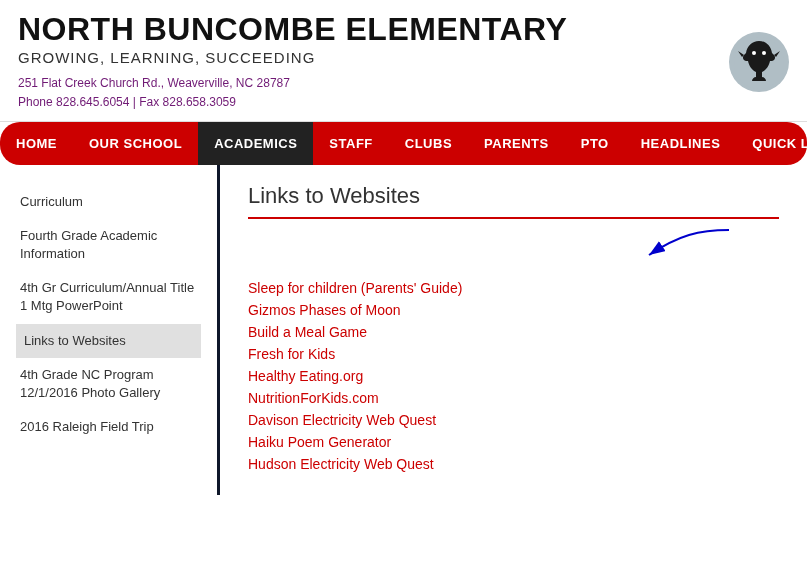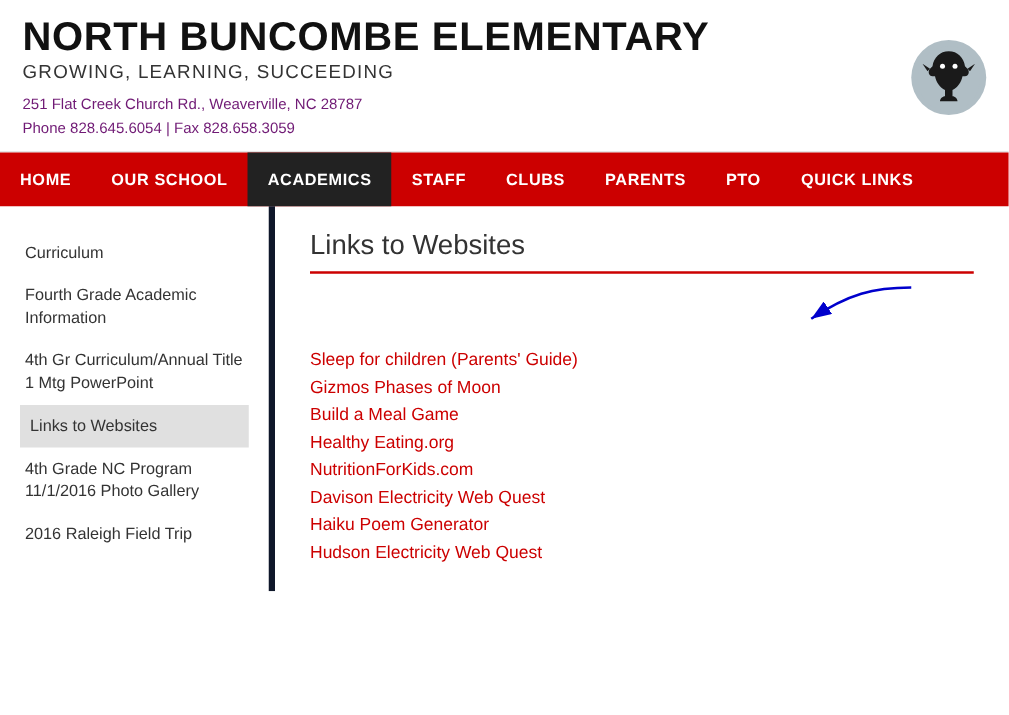--- a/index.html
+++ b/index.html
@@ -8,29 +8,29 @@
     
     .header { display: flex; align-items: center; justify-content: space-between; padding: 12px 18px 8px 18px; background: #fff; border-bottom: 1px solid #ddd; }
     .header-left { flex: 1; }
     .header-title { font-size: 32px; font-weight: 900; color: #111; letter-spacing: 0.5px; line-height: 1.1; }
     .header-subtitle { font-size: 15px; font-weight: 400; color: #333; letter-spacing: 1px; margin-top: 2px; }
     .header-address { font-size: 12px; color: #701a75; margin-top: 8px; line-height: 1.6; }
     .header-logo { width: 70px; display: flex; align-items: center; justify-content: flex-end; }
     .logo-circle { width: 60px; height: 60px; border-radius: 50%; background: #b0bec5; display: flex; align-items: center; justify-content: center; overflow: hidden; }
 
     
-    nav { background: #cc0000; display: flex; align-items: stretch; }
+    nav { background: #cc0000; display: flex; align-items: stretch; border-radius: 20px; }
     nav .nav-item { color: #fff; font-size: 13px; font-weight: 700; padding: 14px 16px; cursor: pointer; text-transform: uppercase; letter-spacing: 0.5px; white-space: nowrap; }
     nav .nav-item.active { background: #222; color: #fff; }
 
     
     .content-area { display: flex; padding: 0; }
 
     
-    .sidebar { width: 220px; min-width: 220px; padding: 20px 16px; border-right: 5px solid #0f172a; }
+    .sidebar { width: 220px; min-width: 220px; padding: 20px 16px; border-right: 3px solid #0f172a; }
     .sidebar-item { font-size: 13px; color: #333; padding: 8px 4px; cursor: pointer; line-height: 1.4; }
     .sidebar-item.active { background: #e0e0e0; padding-left: 8px; font-weight: normal; }
 
     
     .main { flex: 1; padding: 18px 28px; }
     .breadcrumb { font-size: 12px; color: #555; margin-bottom: 14px; }
     .breadcrumb span { color: #555; }
 
     .page-title { font-size: 22px; font-weight: 400; color: #333; border-bottom: 2px solid #cc0000; padding-bottom: 8px; margin-bottom: 16px; }
 
@@ -66,31 +66,32 @@
 </div>
 
 <nav>
   <div class="nav-item">HOME</div>
   <div class="nav-item">OUR SCHOOL</div>
   <div class="nav-item active">ACADEMICS</div>
   <div class="nav-item">STAFF</div>
   <div class="nav-item">CLUBS</div>
   <div class="nav-item">PARENTS</div>
   <div class="nav-item">PTO</div>
+  <div class="nav-item">HEADLINES</div>
   <div class="nav-item">QUICK LINKS</div>
 </nav>
 
 <div class="content-area">
 
   <div class="sidebar">
     <div class="sidebar-item">Curriculum</div>
     <div class="sidebar-item">Fourth Grade Academic Information</div>
     <div class="sidebar-item">4th Gr Curriculum/Annual Title 1 Mtg PowerPoint</div>
     <div class="sidebar-item active">Links to Websites</div>
-    <div class="sidebar-item">4th Grade NC Program 11/1/2016 Photo Gallery</div>
+    <div class="sidebar-item">4th Grade NC Program 12/1/2016 Photo Gallery</div>
     <div class="sidebar-item">2016 Raleigh Field Trip</div>
   </div>
 
   <div class="main">
 
     <h1 class="page-title">Links to Websites</h1>
 
     <div style="position: relative; height: 40px; margin-bottom: 4px;">
       <svg width="260" height="40" style="position:absolute; right: 20px; top: -10px;">
         <defs>
@@ -106,20 +107,23 @@
       <li>
         <a href="#">Sleep for children (Parents' Guide)</a>
       </li>
       <li>
         <a href="#">Gizmos Phases of Moon</a>
       </li>
       <li>
         <a href="#">Build a Meal Game</a>
       </li>
       <li>
+        <a href="#">Fresh for Kids</a>
+      </li>
+      <li>
         <a href="#">Healthy Eating.org</a>
       </li>
       <li>
         <a href="#">NutritionForKids.com</a>
       </li>
       <li>
         <a href="#">Davison Electricity Web Quest</a>
       </li>
       <li>
         <a href="#">Haiku Poem Generator</a>

